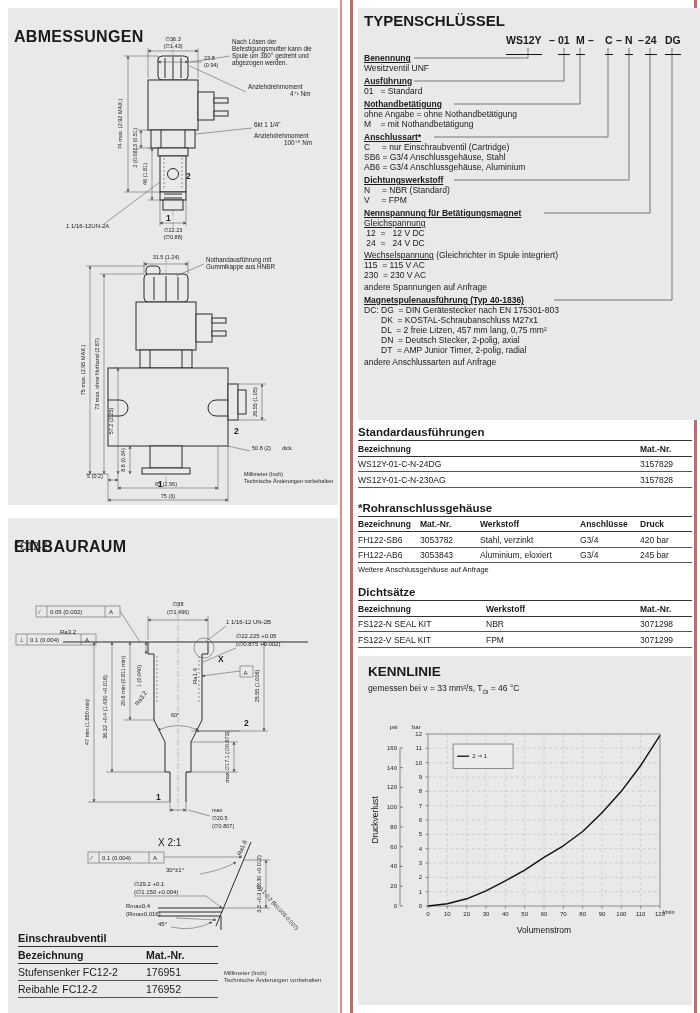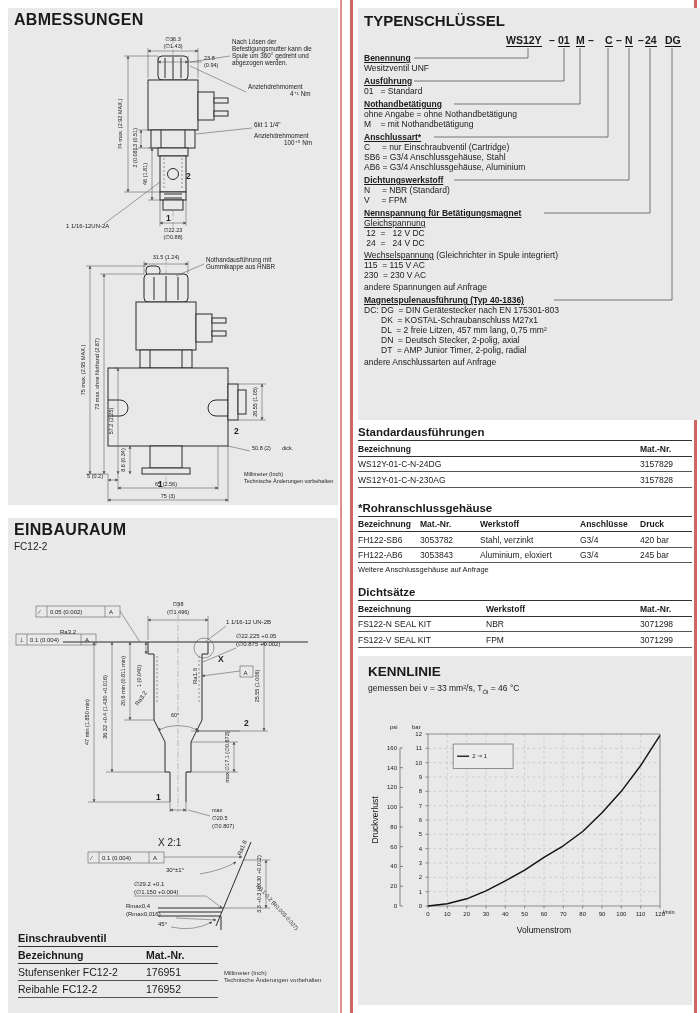--- a/index.html
+++ b/index.html
@@ -9,21 +9,21 @@
   .redline{position:absolute;top:0;height:1013px;}
   .sec-title{font-weight:bold;font-size:16px;letter-spacing:.3px;}
   .sub-title{font-size:10px;margin-top:2px;}
 
   
   #panel-ts{left:358px;top:8px;width:396px;height:412px;}
   #panel-ts .inner{position:relative;padding:4px 6px;height:100%;box-sizing:border-box;}
   #ts-title{font-weight:bold;font-size:15px;}
   #ts-code{position:absolute;top:26px;left:0;width:334px;height:14px;font-size:10.5px;font-weight:bold;}
   #ts-code span{position:absolute;top:0;}
-  .tok{border-bottom:1.2px solid #111;padding-bottom:0px;}
+  .tok{border-bottom:1.2px solid #111;padding-bottom:8px;}
   #ts-connectors{position:absolute;left:0;top:0;width:334px;height:412px;pointer-events:none;}
   #ts-rows{position:absolute;top:42px;left:6px;width:322px;}
   .ts-row{font-size:8.5px;line-height:10px;height:10px;white-space:pre;}
   .ts-b{font-weight:bold;margin-top:3px;text-decoration:underline;}
   .ts-mt{margin-top:2px;}
   .ts-u{text-decoration:underline;}
   .ts-ind{padding-left:17px;}
 
   
   #tables-block{position:absolute;left:358px;top:426px;width:334px;}
@@ -41,21 +41,21 @@
   #panel-kl .kl-title{font-weight:bold;font-size:13.5px;padding:8px 7px 0 10px;}
   #panel-kl .kl-sub{font-size:8.5px;padding:4px 0 0 10px;}
   #panel-kl sub{font-size:6px;}
   .ct{font-size:6px;fill:#222;}
   .ctu{font-size:5.5px;fill:#222;}
   .cl{font-size:8.5px;fill:#111;}
 
   
   #panel-abm{left:8px;top:8px;width:330px;height:497px;}
   #panel-ein{left:8px;top:518px;width:330px;height:615px;}
-  .panel .head{position:absolute;left:6px;top:3px;}
+  .panel .head{position:absolute;left:6px;top:20px;}
   svg text{fill:#222;}
   .dts{font-size:5.5px;}
   .dn{font-size:6.3px;}
   .db{font-size:8.5px;font-weight:bold;}
   .dth{font-size:6px;}
   .outl{stroke:#2b2b2b;stroke-width:1;fill:none;}
   .outf{stroke:#2b2b2b;stroke-width:1;fill:#e9e9e9;}
   .dim{stroke:#555;stroke-width:0.55;fill:none;}
   .cln{stroke:#888;stroke-width:0.5;stroke-dasharray:6 2 1.5 2;fill:none;}
   .thr{stroke:#555;stroke-width:0.6;stroke-dasharray:2 2;fill:none;}

